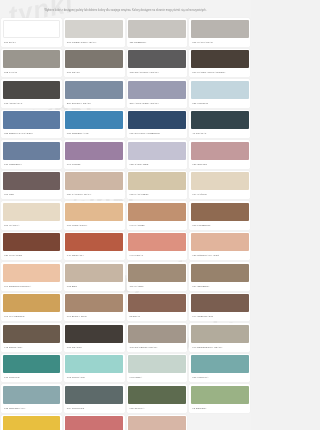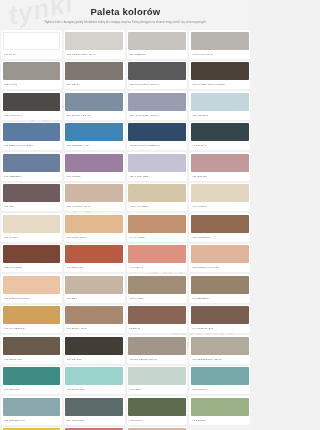--- a/index.html
+++ b/index.html
@@ -94,21 +94,20 @@
 
 <div id="page">
 
   <div class="watermark wm1">tynki</div>
   <div class="watermark wm2">tynki</div>
   <div class="watermark wm3">tynki</div>
   <div class="watermark wm4">tynki</div>
   <div class="watermark wm5">tynki</div>
 
   <div class="header">
-    <div class="title">Paleta kolorów</div>
     <div class="subtitle">Wybierz kolor z dostępnej palety lub dobierz kolory dla swojego wnętrza. Kolory dostępne na ekranie mogą różnić się od rzeczywistych.</div>
   </div>
 
   <div class="grid" id="swatch-grid">
       <div class="card">
         <div class="swatch isWhite" style="background: rgb(255, 255, 255);"></div>
         <div class="label">100 BIAŁY</div>
       </div>
       <div class="card">
         <div class="swatch" style="background: rgb(212, 210, 205);"></div>

